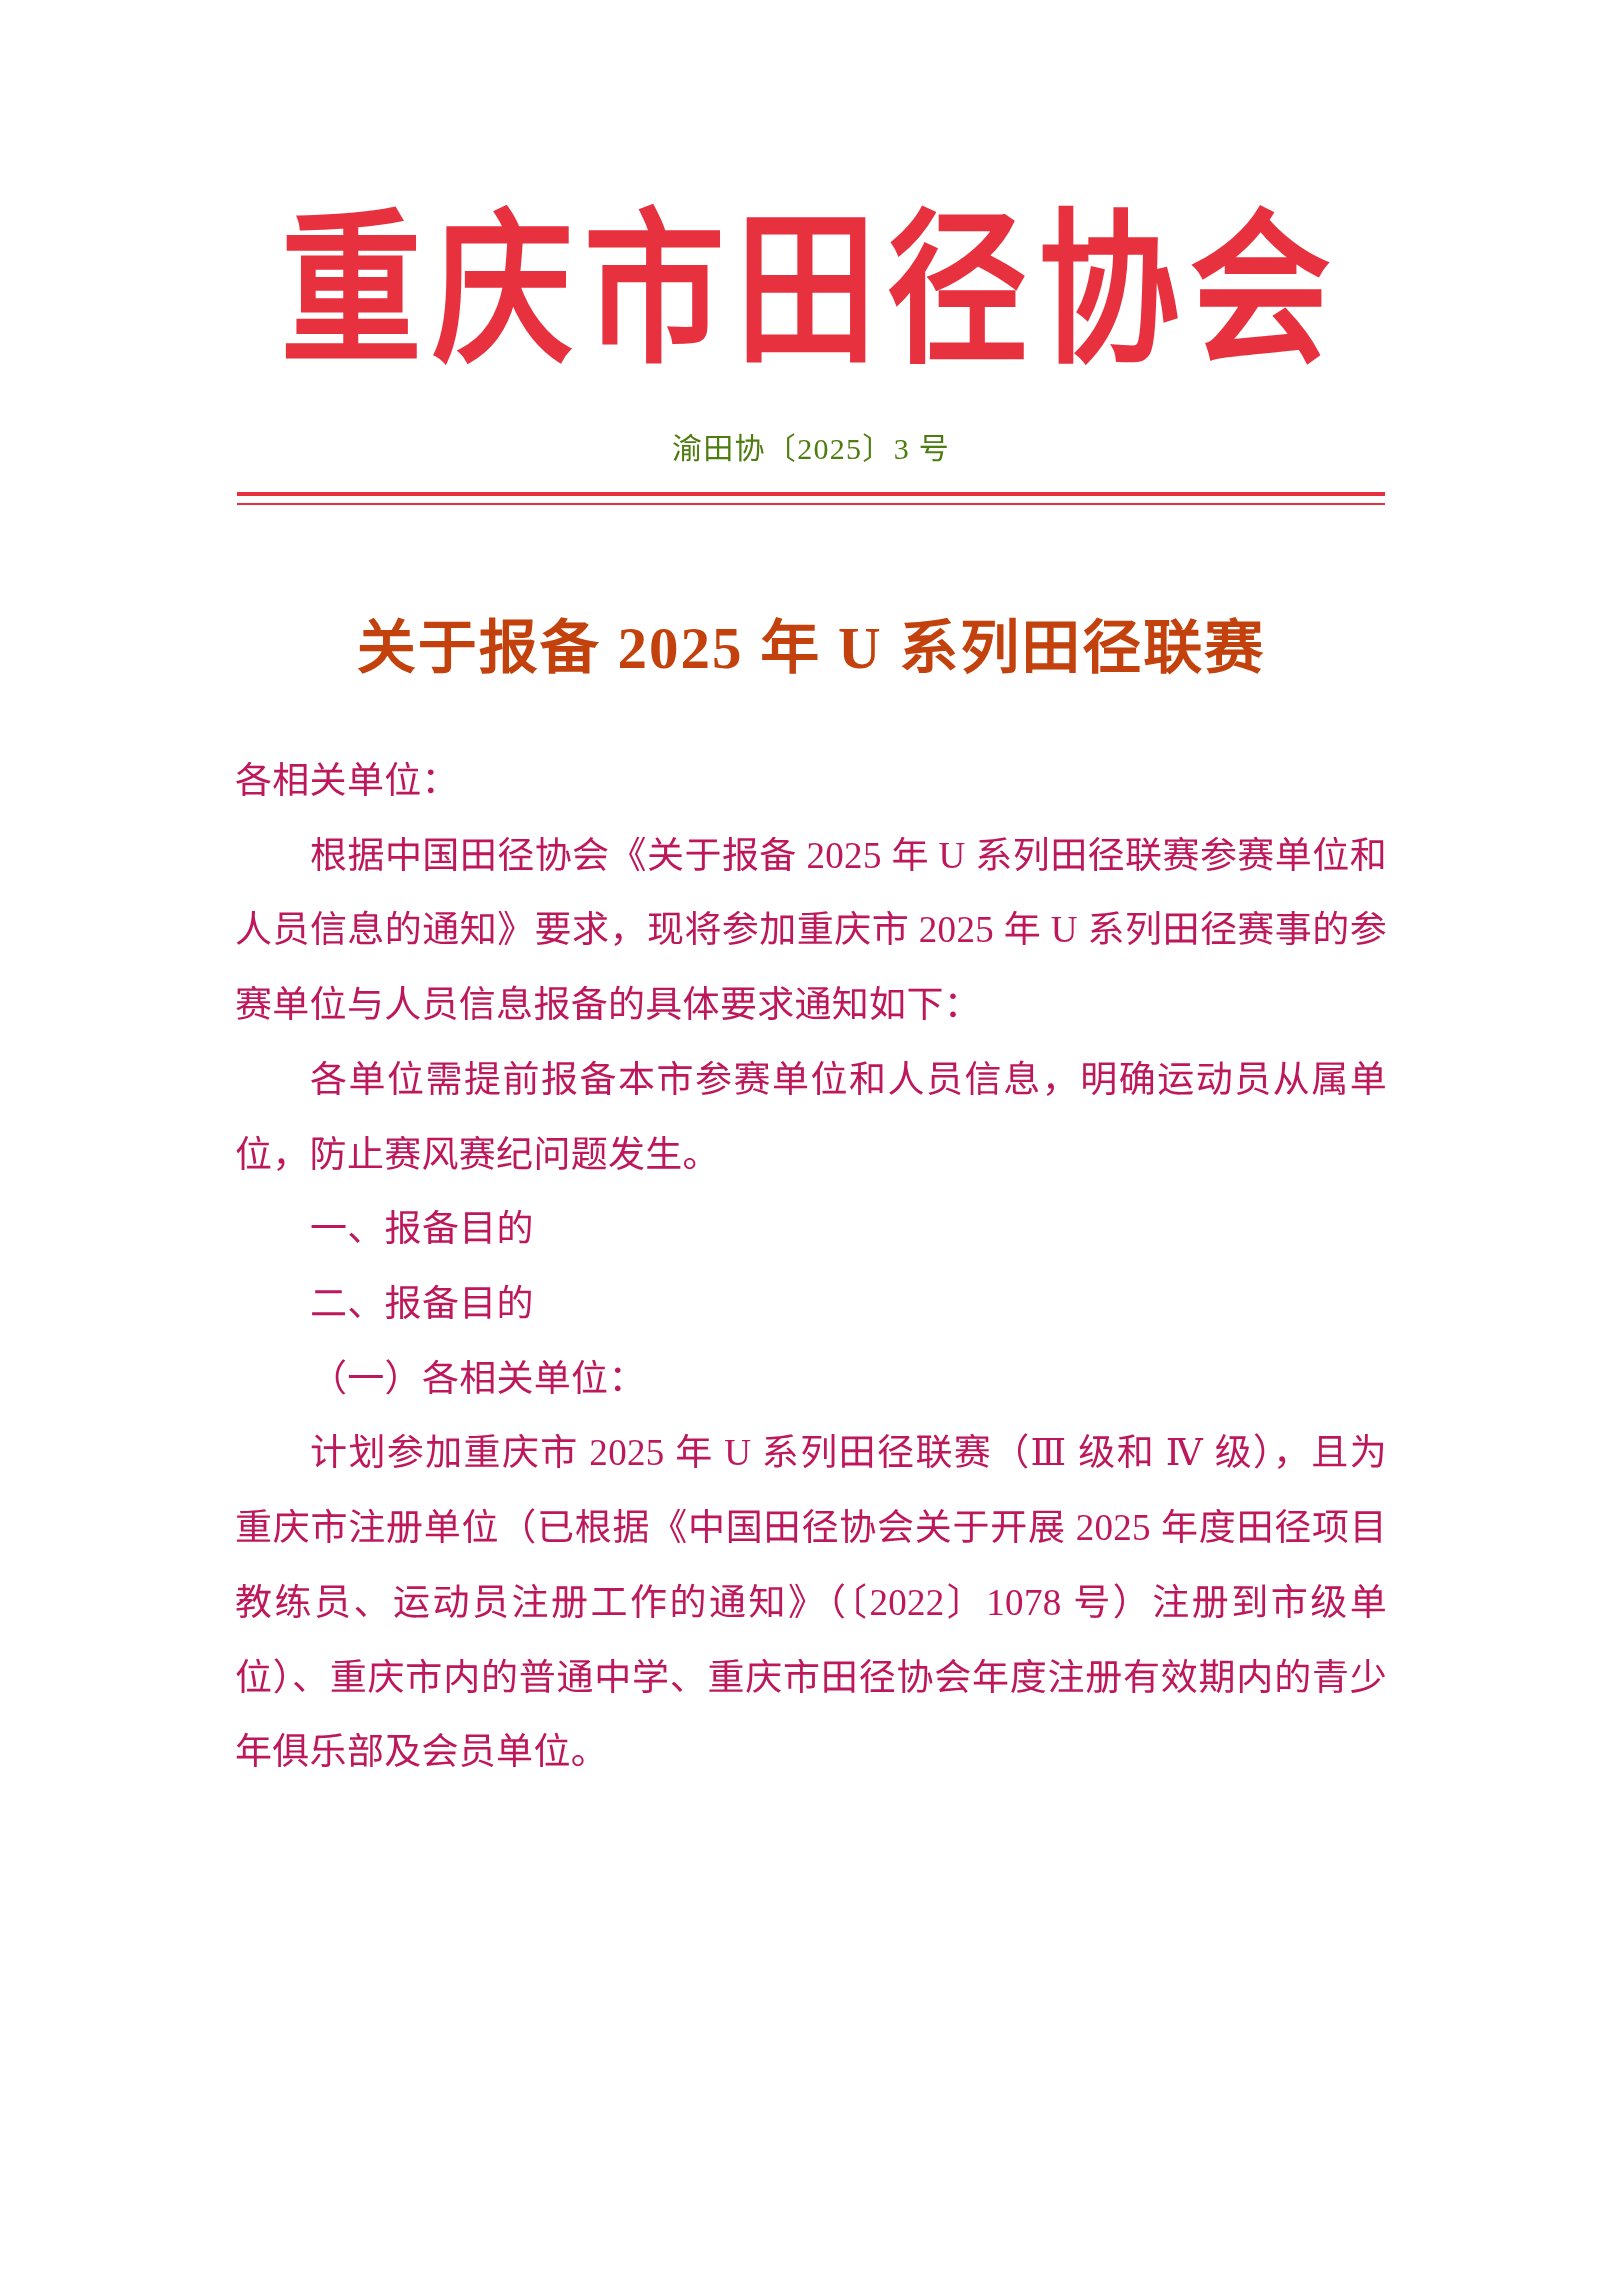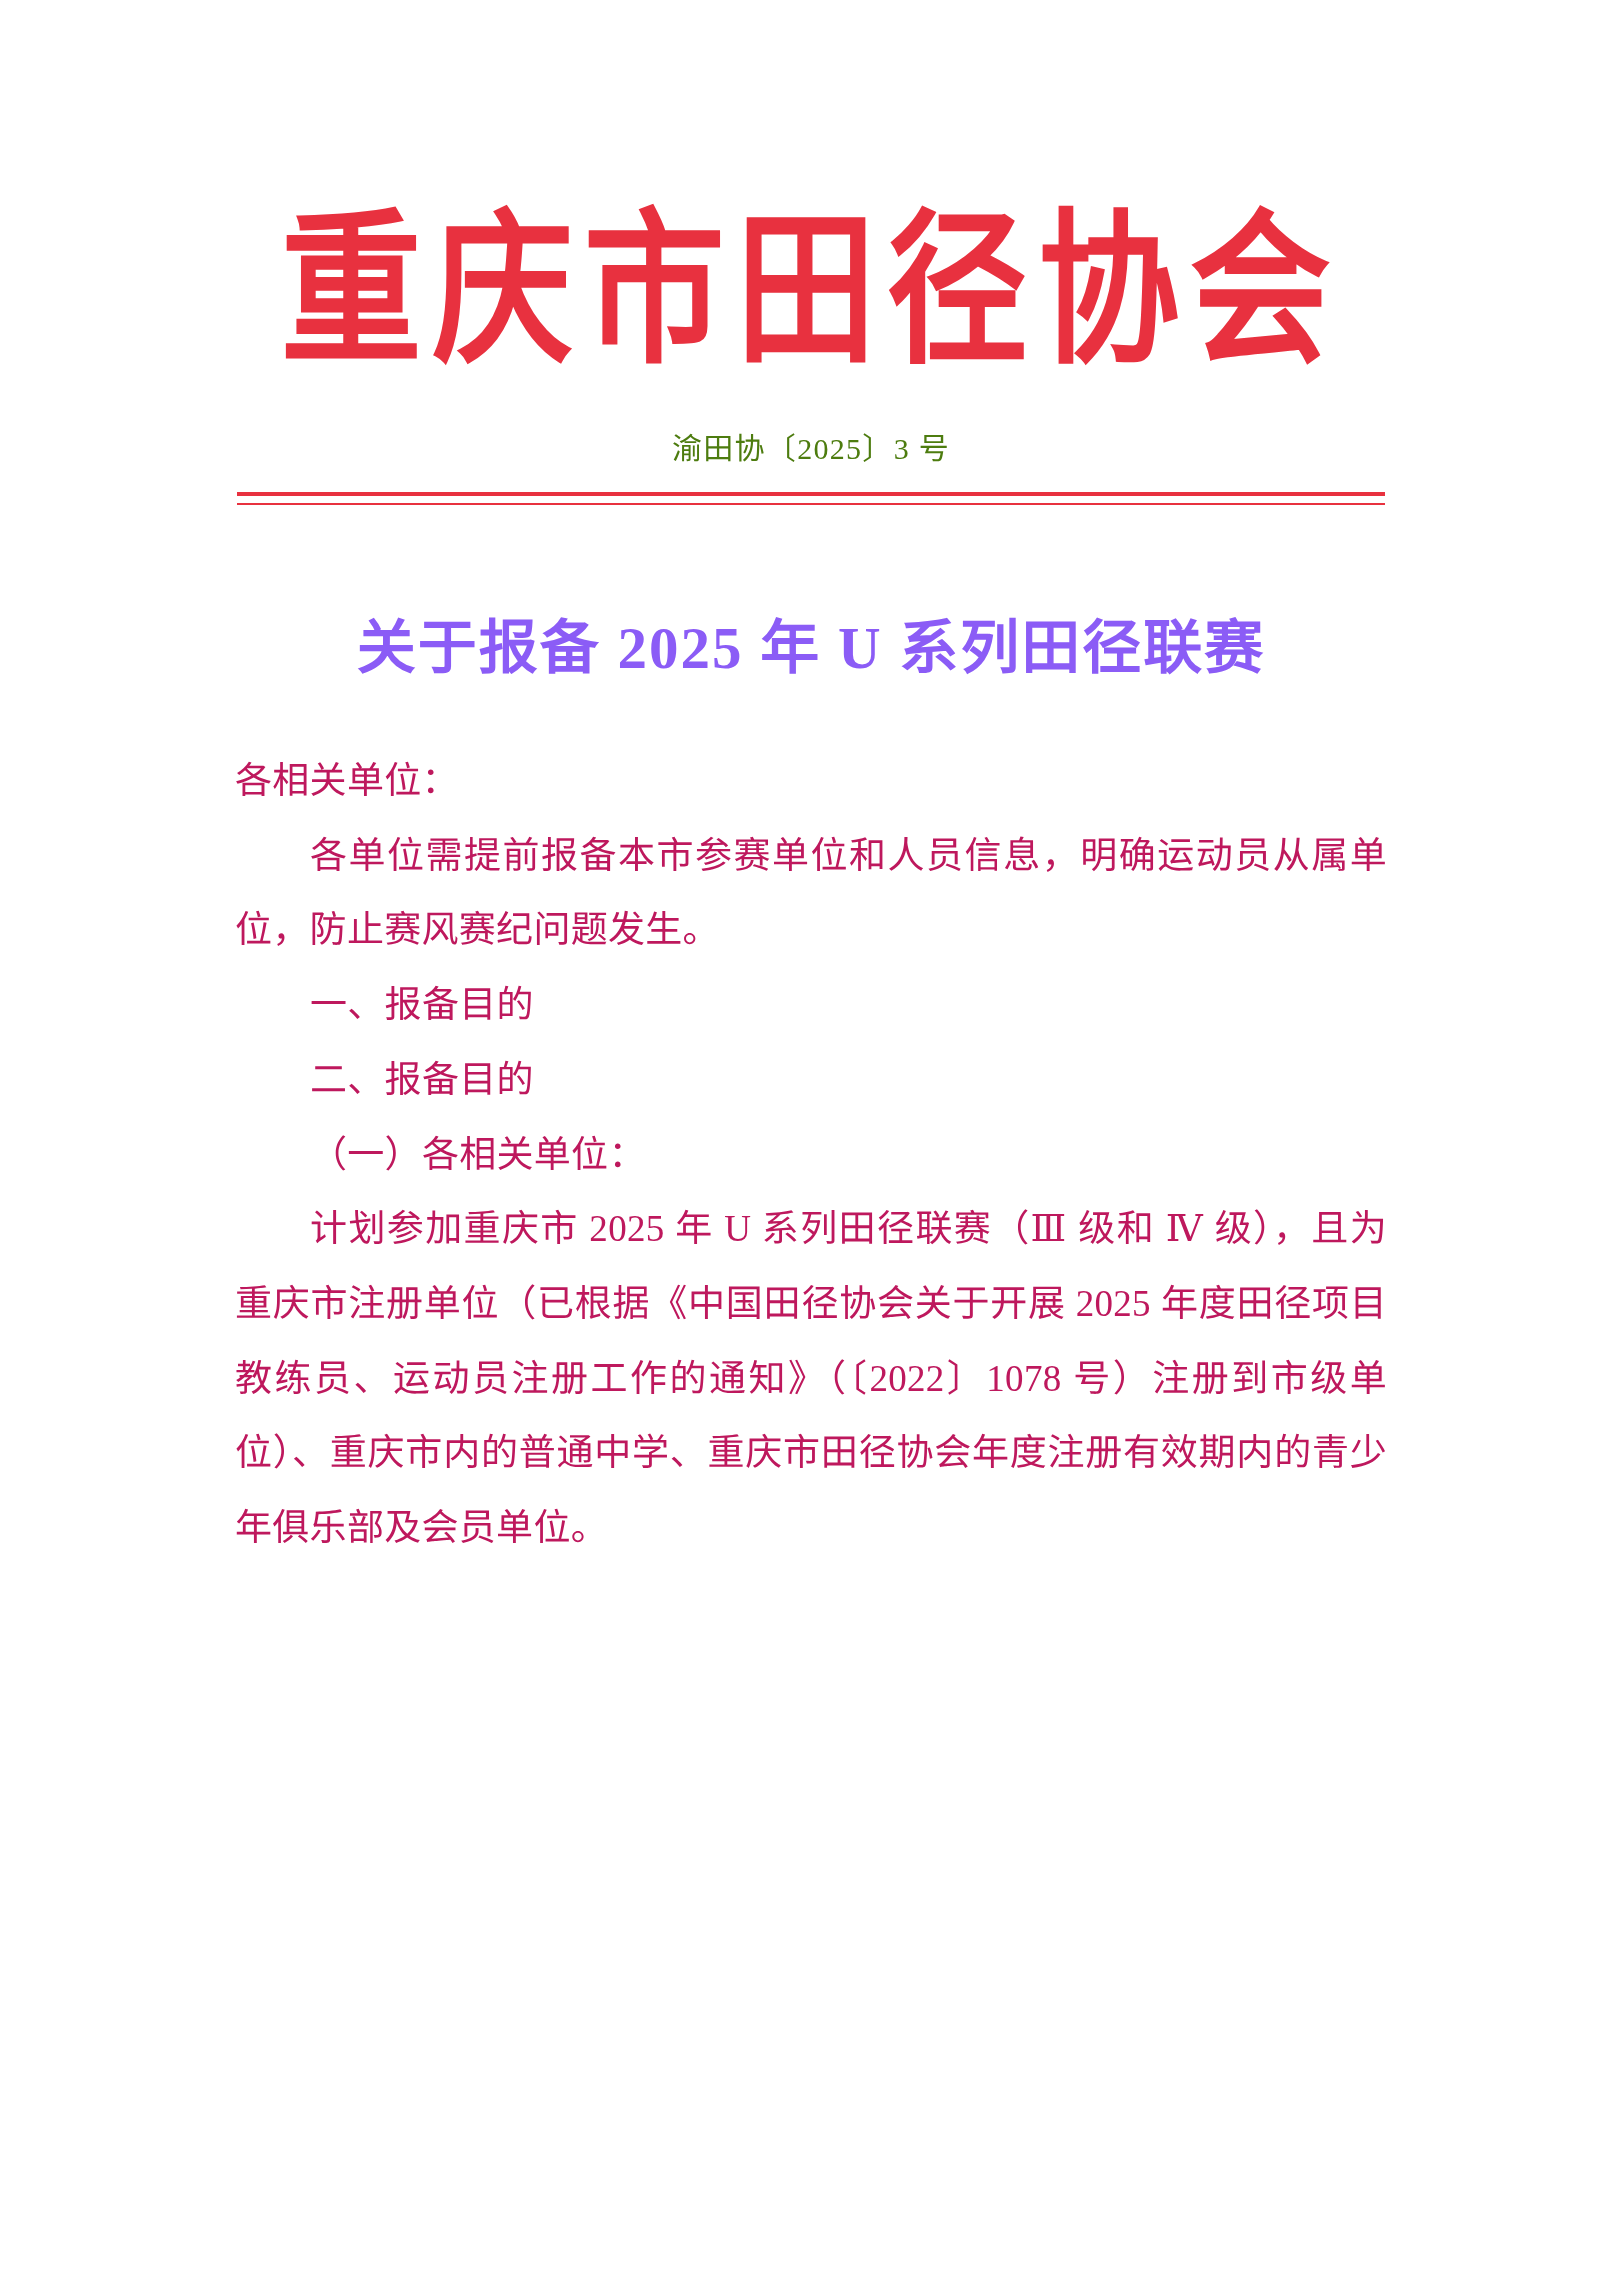--- a/index.html
+++ b/index.html
@@ -61,21 +61,21 @@
     margin-top: 7.2px;
   }
   .doc-title {
     margin: 98px auto 0 auto;
     width: 1112px;
     text-align: center;
     font-size: 59px;
     font-weight: bold;
     line-height: 1.55;
     letter-spacing: 2px;
-    color: #8b5cf6;
+    color: #c2410c;
   }
   .body-block {
     margin: 49px auto 0 auto;
     width: 1152px;
   }
   .para {
     font-size: 37px;
     line-height: 2.02;
     letter-spacing: 0.3px;
     text-align: justify;
@@ -106,20 +106,21 @@
     </div>
   </div>
 
   <div class="doc-title">
     <div>关于报备 2025 年 U 系列田径联赛</div>
   </div>
 
   <div class="body-block">
     <p class="para indent0">各相关单位：</p>
 
+    <p class="para indent2">根据中国田径协会《关于报备 2025 年 U 系列田径联赛参赛单位和人员信息的通知》要求，现将参加重庆市 2025 年 U 系列田径赛事的参赛单位与人员信息报备的具体要求通知如下：</p>
 
     <p class="para indent2">各单位需提前报备本市参赛单位和人员信息，明确运动员从属单位，防止赛风赛纪问题发生。</p>
 
     <p class="para indent2">一、报备目的</p>
 
     <p class="para indent2">二、报备目的</p>
 
     <p class="para indent2">（一）各相关单位：</p>
 
     <p class="para indent2">计划参加重庆市 2025 年 U 系列田径联赛（Ⅲ 级和 Ⅳ 级），且为重庆市注册单位（已根据《中国田径协会关于开展 2025 年度田径项目教练员、运动员注册工作的通知》（〔2022〕1078 号）注册到市级单位）、重庆市内的普通中学、重庆市田径协会年度注册有效期内的青少年俱乐部及会员单位。</p>

